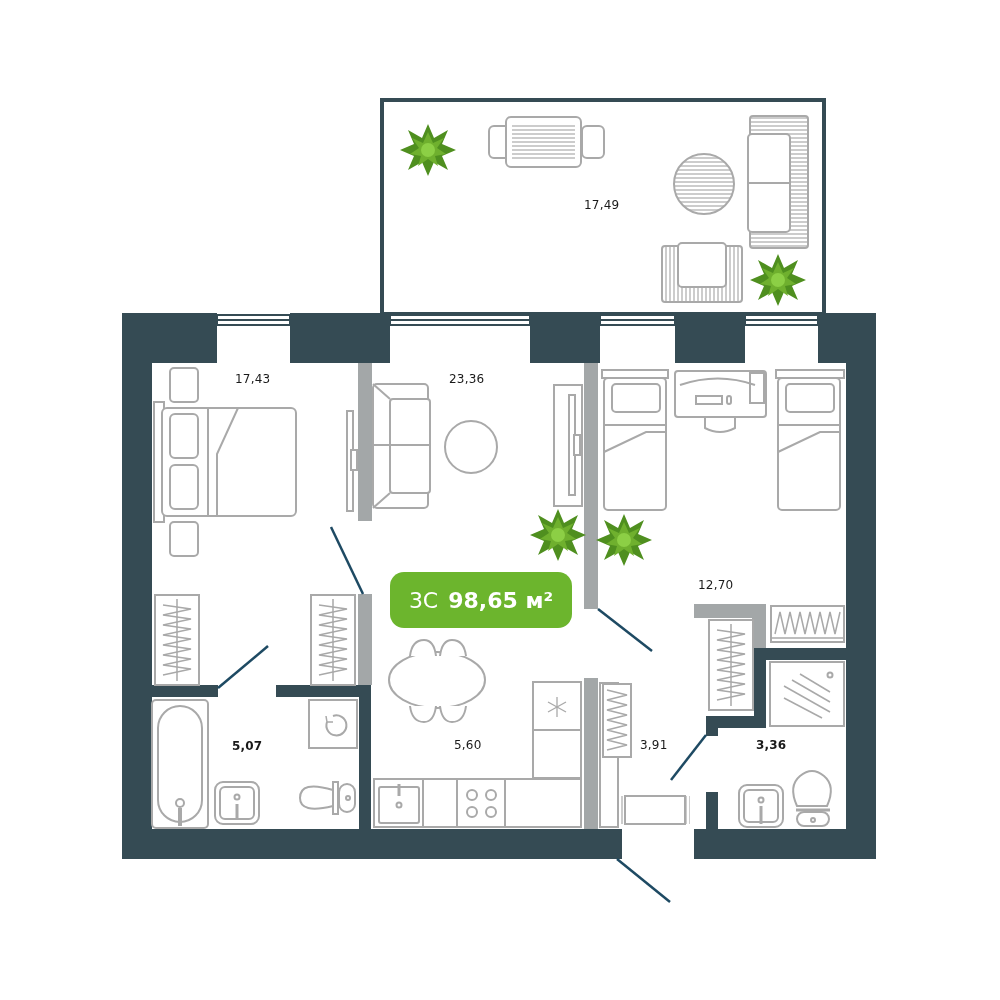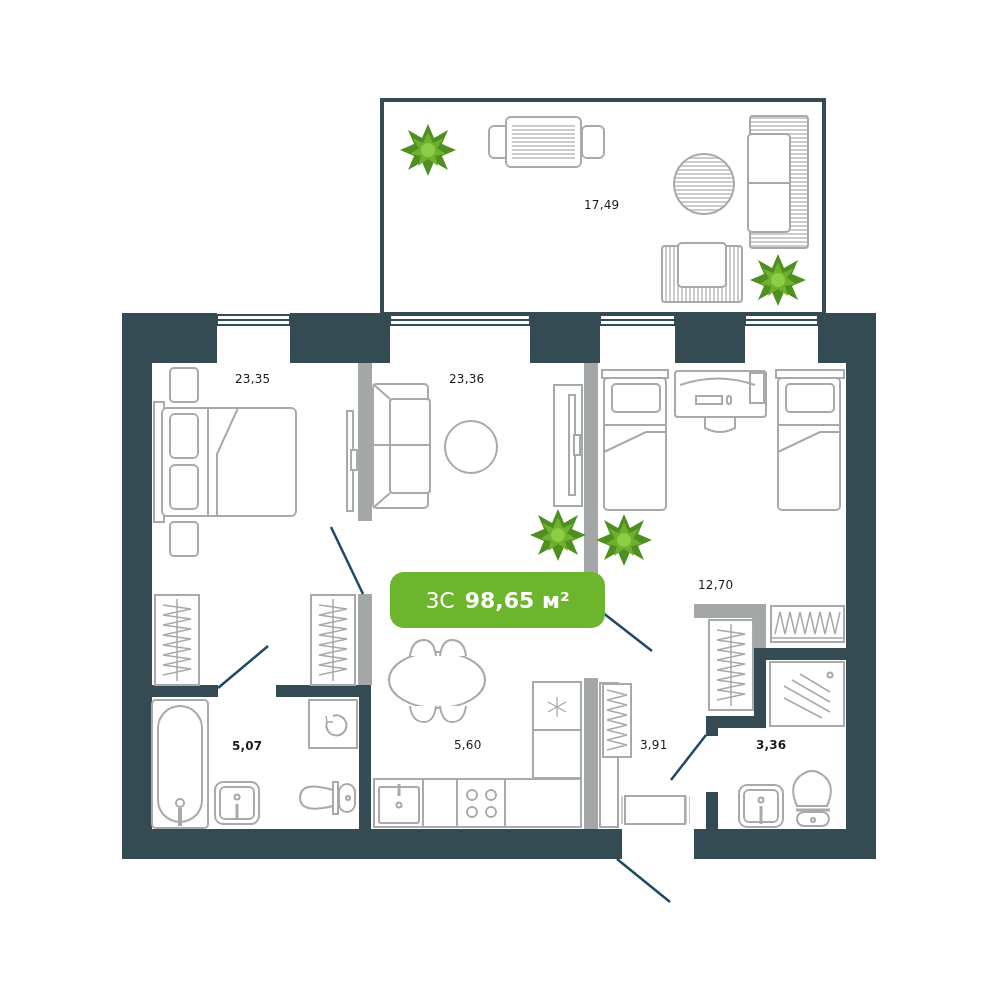--- a/index.html
+++ b/index.html
@@ -1,19 +1,19 @@
 <!DOCTYPE html>
 <html><head>
 <meta charset="utf-8">
 <style>
   html,body{margin:0;padding:0;background:#ffffff;}
   body{width:1000px;height:1000px;position:relative;overflow:hidden;font-family:"DejaVu Sans",sans-serif;}
   .plan{position:absolute;left:0;top:0;width:1000px;height:1000px;}
   .label{position:absolute;font-family:"DejaVu Sans",sans-serif;font-size:12px;color:#1a1a1a;letter-spacing:0.2px;}
-  .badge{position:absolute;left:390px;top:572px;width:215px;height:56px;background:#6cb52d;border-radius:14px;color:#fff;display:flex;align-items:center;justify-content:center;gap:10px;font-size:22px;}
+  .badge{position:absolute;left:390px;top:572px;width:182px;height:56px;background:#6cb52d;border-radius:14px;color:#fff;display:flex;align-items:center;justify-content:center;gap:10px;font-size:22px;}
   .badge .type{font-weight:normal;}
   .badge .area{font-weight:bold;}
 </style>
 </head>
 <body>
 
 <svg class="plan" viewBox="0 0 1000 1000" xmlns="http://www.w3.org/2000/svg">
   <defs>
     <pattern id="hatch" width="6" height="4" patternUnits="userSpaceOnUse">
       <line x1="0" y1="2" x2="6" y2="2" stroke="#a9a9a9" stroke-width="1.2"></line>
@@ -229,21 +229,21 @@
     <circle cx="761" cy="800" r="2.5"></circle>
     <line x1="761" y1="806" x2="761" y2="824" stroke-width="3"></line>
     <path d="M797 806 Q788 786 800 776 Q812 766 824 776 Q836 786 827 806 Z"></path>
     <line x1="796" y1="810" x2="830" y2="810" stroke-width="3"></line>
     <rect x="797" y="812" width="32" height="14" rx="7"></rect>
     <circle cx="813" cy="820" r="2"></circle>
   </g>
 </svg>
 
 <div class="label" style="left:584px;top:198px;">17,49</div>
-<div class="label" style="left:235px;top:372px;">23,35</div>
+<div class="label" style="left:235px;top:372px;">17,43</div>
 <div class="label" style="left:449px;top:372px;">23,36</div>
 <div class="label" style="left:698px;top:578px;">12,70</div>
 <div class="label" style="left:232px;top:739px;font-weight:bold;">5,07</div>
 <div class="label" style="left:454px;top:738px;">5,60</div>
 <div class="label" style="left:640px;top:738px;">3,91</div>
 <div class="label" style="left:756px;top:738px;font-weight:bold;">3,36</div>
 
 <div class="badge">
   <span class="type">3С</span>
   <span class="area">98,65 м²</span>

